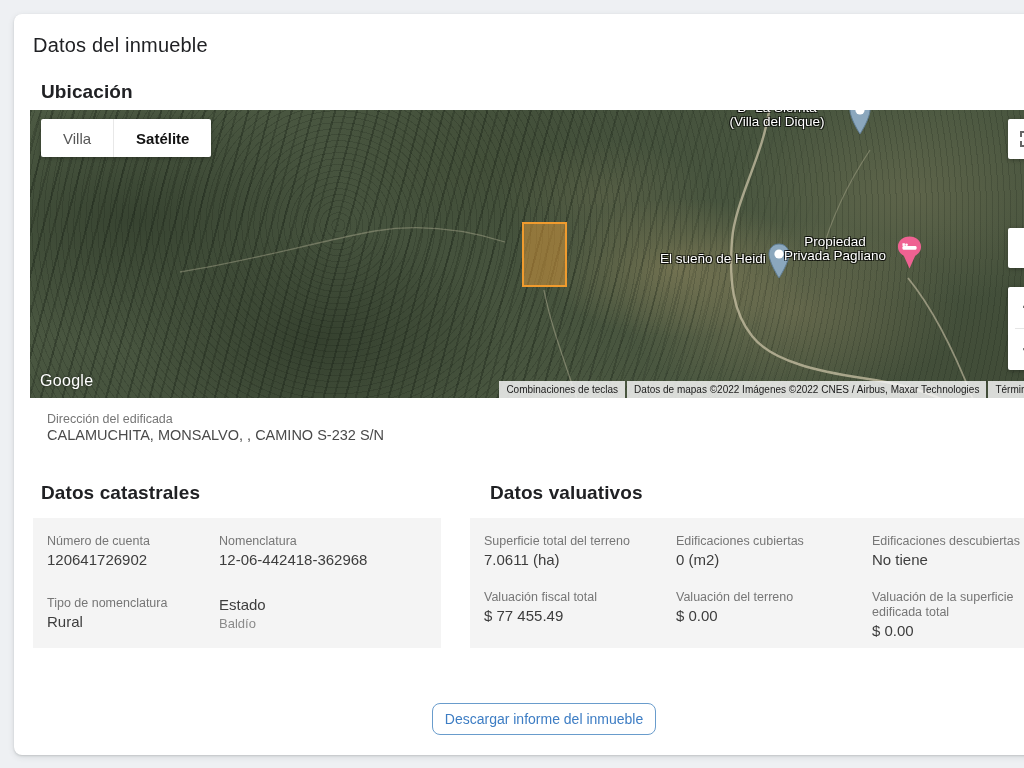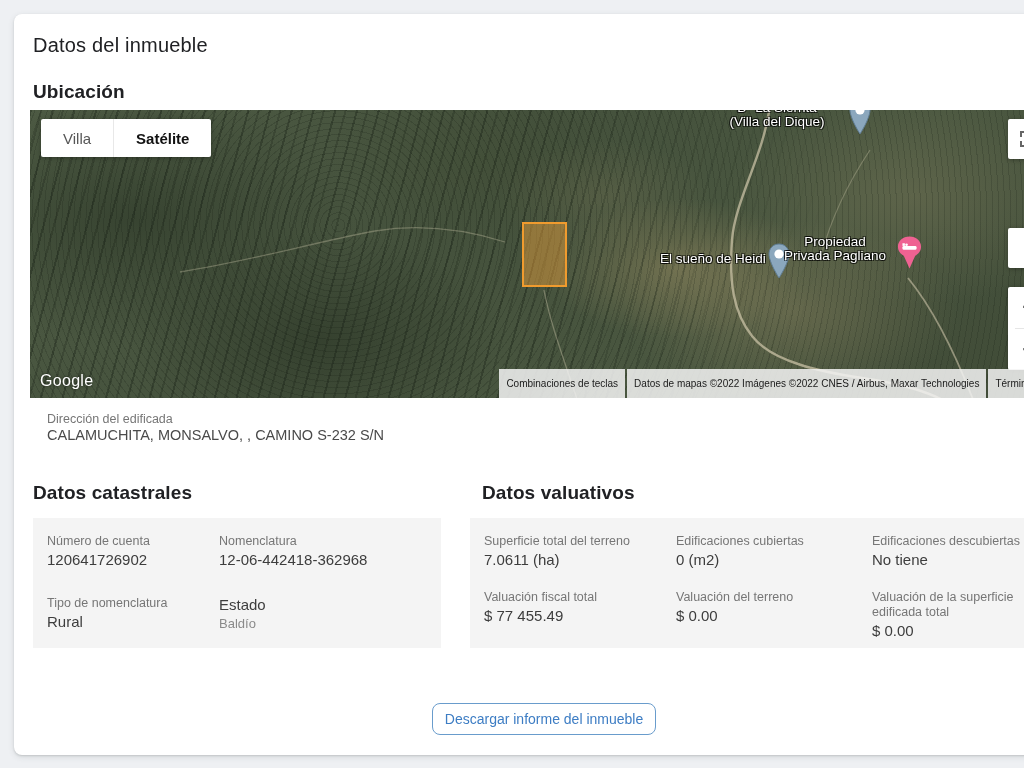--- a/index.html
+++ b/index.html
@@ -12,21 +12,21 @@
   .card{
     position:absolute;left:14px;top:14px;width:1060px;height:741px;
     background:#ffffff;border-radius:8px;
     box-shadow:0 1px 2px rgba(60,64,67,.18),0 2px 6px rgba(60,64,67,.12);
   }
   .h1{
     position:absolute;left:19px;top:20px;
     font-size:20px;font-weight:500;color:#202124;letter-spacing:.2px;
   }
   .h2{
-    position:absolute;font-size:19px;font-weight:600;color:#202124;letter-spacing:.1px;
+    position:absolute;font-size:19px;font-weight:600;color:#202124;letter-spacing:.1px;margin-left:8px;
   }
   .h2-ubicacion{left:19px;top:67px;}
   .h2-catastrales{left:19px;top:468px;}
   .h2-valuativos{left:468px;top:468px;}
 
   
   .map{
     position:absolute;left:16px;top:96px;width:1028px;height:288px;
     overflow:hidden;background:#47543f;cursor:grab;
   }
@@ -98,21 +98,21 @@
   .zoomdiv{height:1px;background:#e6e6e6;margin:0 7px;}
 
   .google-logo{
     position:absolute;left:10px;bottom:8px;color:#fff;font-size:16px;
     letter-spacing:.3px;text-shadow:0 0 3px rgba(0,0,0,.55);cursor:pointer;
   }
   .attrib{
     position:absolute;right:0;bottom:0;display:flex;gap:2px;
     font-size:10px;color:#1a1a1a;white-space:nowrap;
   }
-  .attrib span{background:rgba(245,245,245,.85);padding:9px 7px;}
+  .attrib span{background:rgba(245,245,245,.85);padding:3px 7px;}
 
   
   .addr-label{position:absolute;left:33px;top:398px;font-size:12.5px;color:#767676;}
   .addr-value{position:absolute;left:33px;top:413px;font-size:14.5px;color:#4a4a4a;}
 
   
   .databox{
     position:absolute;top:504px;height:130px;background:#f4f4f4;
     box-sizing:border-box;padding:16px 0 0 14px;display:grid;row-gap:12px;
   }

